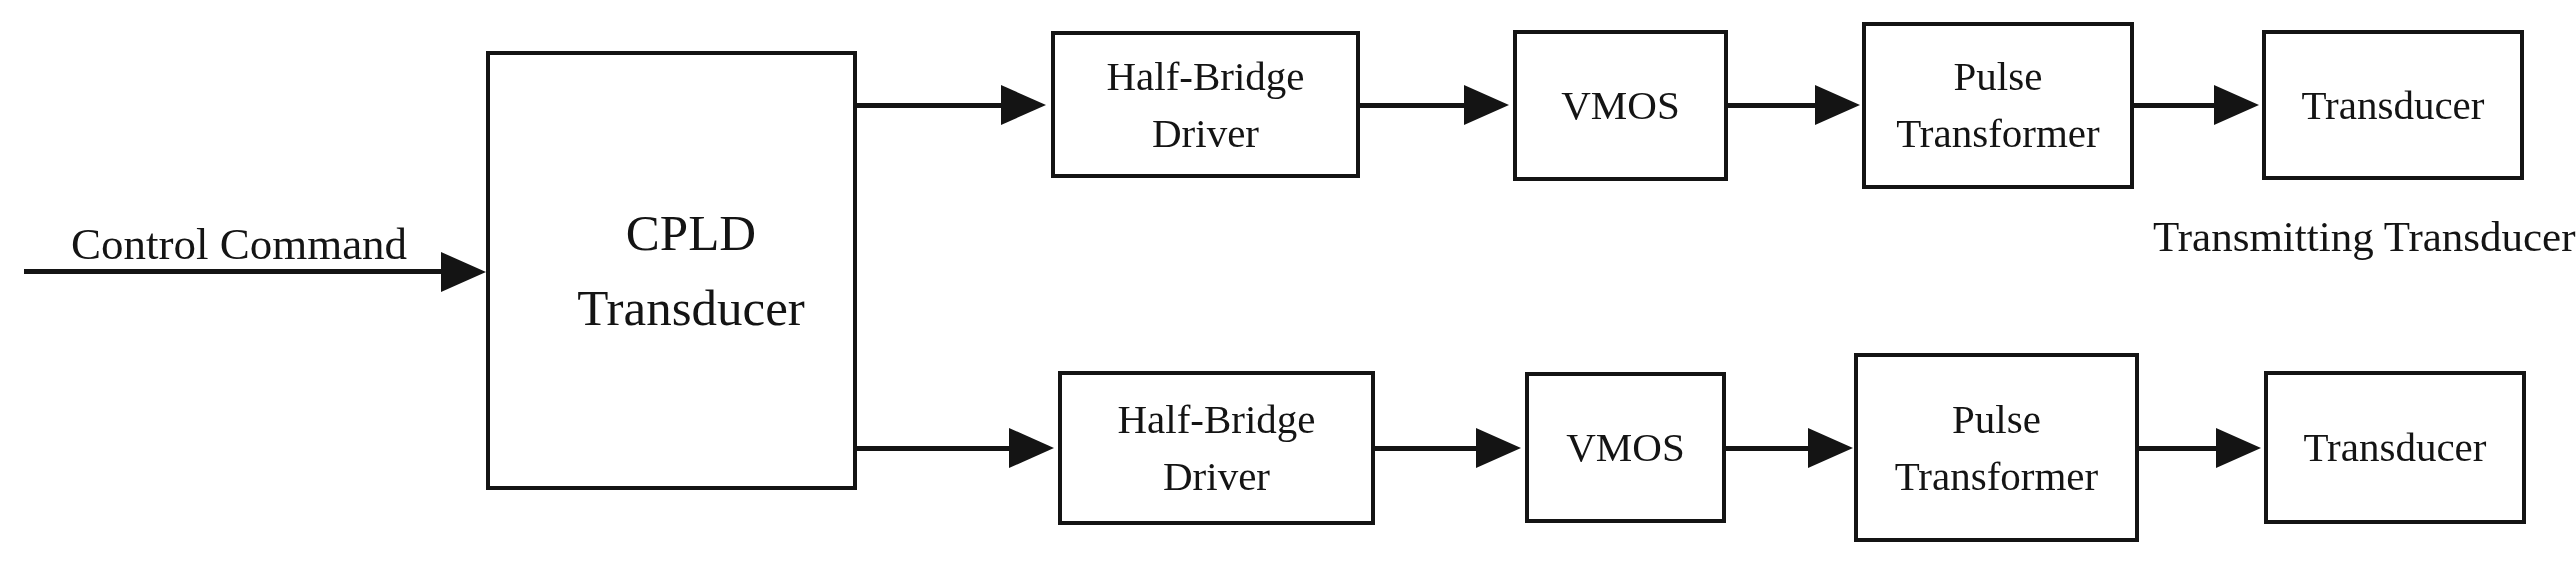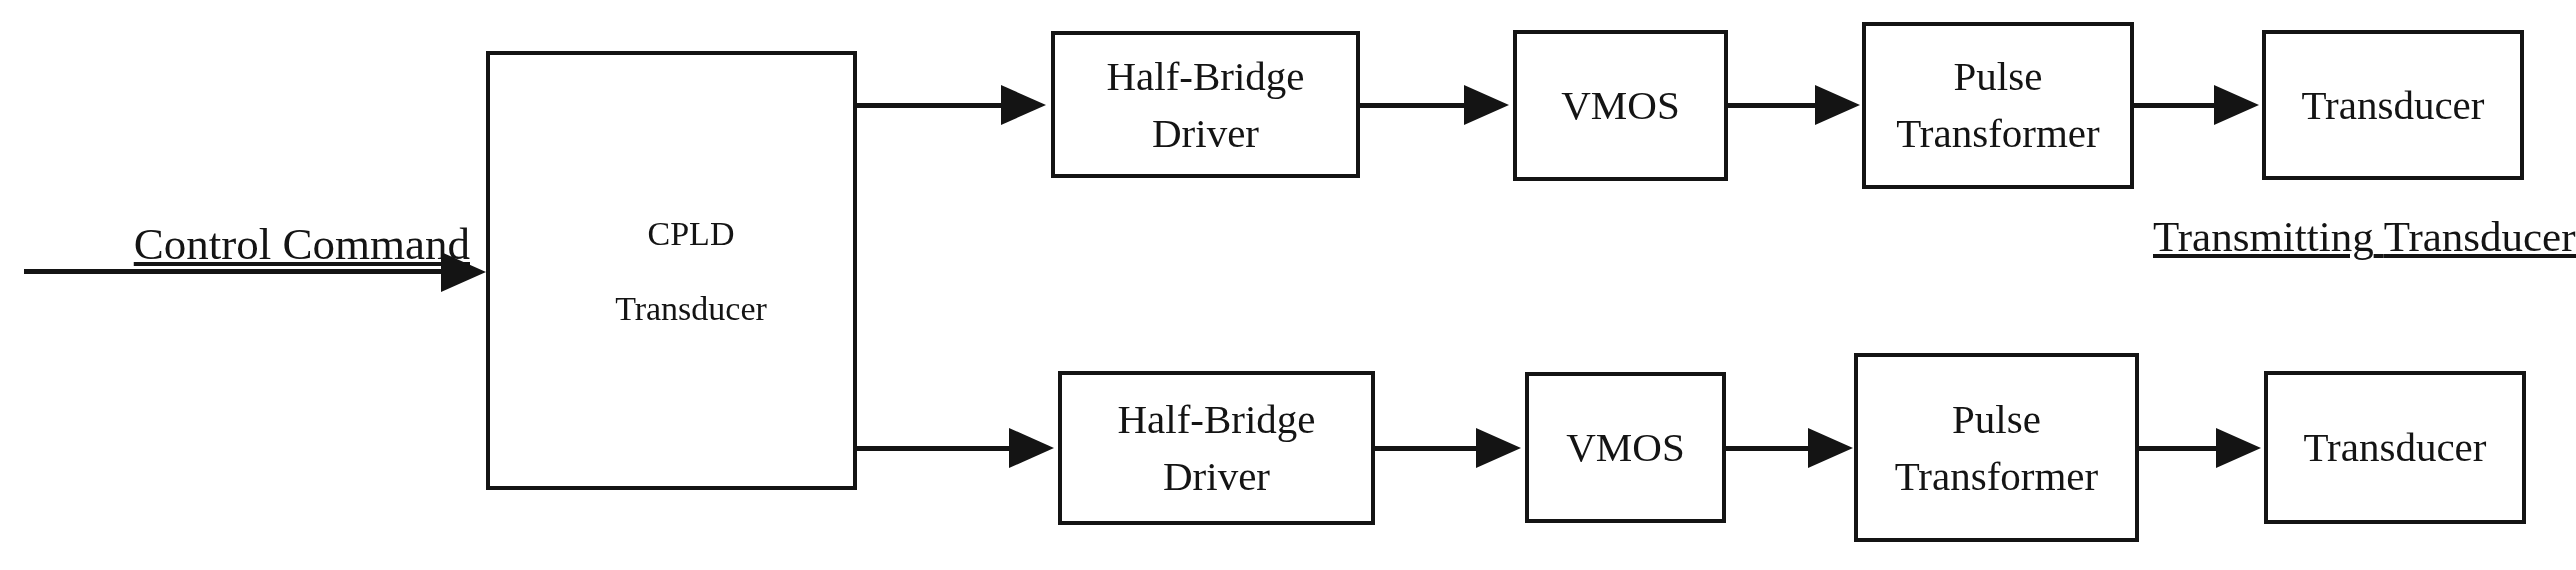--- a/index.html
+++ b/index.html
@@ -29,42 +29,41 @@
   }
   .box .bline {
     display: block;
     white-space: nowrap;
   }
   .chain-box {
     font-size: 41px;
     line-height: 57px;
   }
   .cpld-box {
-    font-size: 34px;
+    font-size: 51px;
     line-height: 75px;
     padding-left: 39px;
   }
   .hline {
     position: absolute;
     height: 4.8px;
     background: #141414;
   }
   .arrowhead {
     position: absolute;
     width: 0;
     height: 0;
     border-top: 20px solid transparent;
     border-bottom: 20px solid transparent;
     border-left: 45px solid #141414;
   }
   .floating-label {
     position: absolute;
-    text-align: right;
+    text-align: center;
     white-space: nowrap;
-    text-decoration: underline;
   }
   #input-label {
     left: 8px;
     top: 220px;
     width: 462px;
     font-size: 45px;
     line-height: 48px;
   }
   #array-label {
     left: 2153px;

